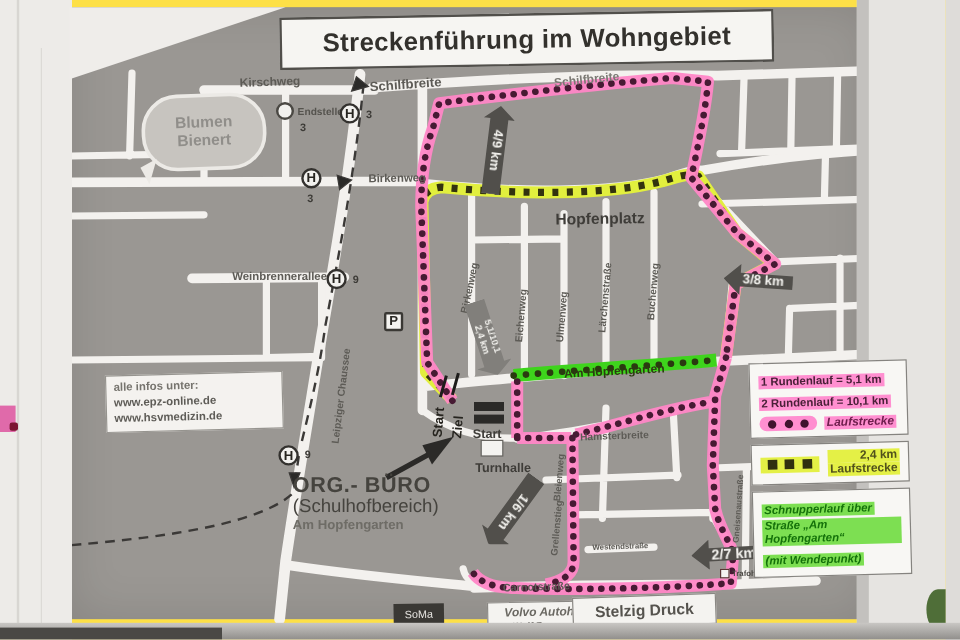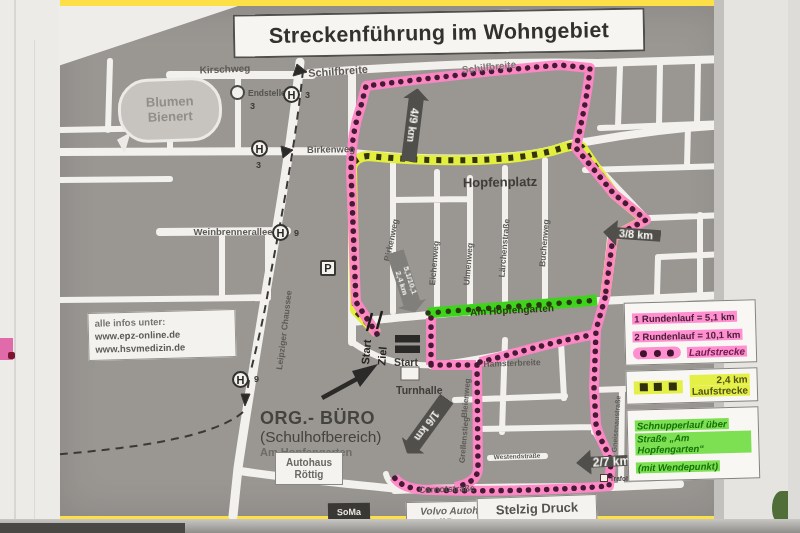--- a/index.html
+++ b/index.html
@@ -26,21 +26,21 @@
   .title{position:absolute;left:233px;top:11px;width:408px;height:40px;background:#f6f5f2;
     border:2px solid #514f4b;transform:rotate(-1deg);display:flex;align-items:center;justify-content:center;
     font-size:21.5px;font-weight:bold;color:#33312d;letter-spacing:.3px;}
   
   .lbl{position:absolute;white-space:nowrap;color:#5d5b56;font-weight:bold;}
   
   .info-box{position:absolute;left:88px;top:311px;width:134px;background:#f4f2ef;border:1px solid #96948f;
     transform:rotate(-1.5deg);padding:4px 6px;line-height:1.35;}
   .info-box div{font-size:9.5px;font-weight:bold;color:#5e5c57;}
   .info-box .l1{color:#76746e;}
-  .org{position:absolute;left:244px;top:408px;line-height:1.12;margin-left:16px;}
+  .org{position:absolute;left:244px;top:394px;line-height:1.12;}
   .org .l1{font-size:18px;font-weight:bold;color:#45433e;letter-spacing:.5px;}
   .org .l2{font-size:15.5px;font-weight:normal;color:#45433e;}
   .org .l3{font-size:11px;font-weight:bold;color:#6e6c66;}
   
   .bubble{position:absolute;left:118px;top:78px;width:98px;height:58px;background:#c7c4bf;
     border:3px solid #eceae6;border-radius:30px;display:flex;flex-direction:column;align-items:center;
     justify-content:center;transform:rotate(-2deg);}
   .bubble div{font-size:13px;font-weight:bold;color:#908e8a;line-height:1.15;}
   .bubble:after{content:"";position:absolute;left:-16px;bottom:-10px;width:0;height:0;
     border:11px solid transparent;border-right-color:#eceae6;transform:rotate(18deg);}
@@ -59,21 +59,21 @@
     color:#f5f4f0;font-weight:bold;filter:drop-shadow(0 0 1px #e8e6e2);}
   .arrow-up{clip-path:polygon(50% 0,100% 15%,79% 15%,79% 100%,21% 100%,21% 15%,0 15%);}
   .arrow-down{clip-path:polygon(21% 0,79% 0,79% 85%,100% 85%,50% 100%,0 85%,21% 85%);}
   .arrow-left{clip-path:polygon(0 50%,24% 0,24% 28%,100% 28%,100% 72%,24% 72%,24% 100%);}
   .rot90{transform:rotate(90deg);white-space:nowrap;text-align:center;line-height:1.12;}
   
   .wbox{position:absolute;background:#f4f3f0;border:1px solid #8a8884;display:flex;flex-direction:column;
     align-items:center;justify-content:center;line-height:1.15;}
   .schule-lbl,.turn-lbl{position:absolute;font-size:10.5px;font-weight:bold;color:#3f3d39;}
   .soma{position:absolute;left:328px;top:503px;width:42px;height:17px;background:#3a3834;color:#e8e6e2;
-    font-size:9px;font-weight:bold;display:flex;align-items:center;justify-content:center;transform:rotate(-1deg);}
+    font-size:9px;font-weight:normal;display:flex;align-items:center;justify-content:center;transform:rotate(-1deg);}
   .trafo{position:absolute;left:600px;top:474px;display:flex;align-items:center;gap:2px;}
   .trafo .sq{width:8px;height:8px;box-sizing:border-box;border:1.5px solid #5a3434;background:#f4f3f0;}
   .trafo .tx{font-size:6.5px;font-weight:bold;color:#4a4844;}
   
   .legend{position:absolute;left:626px;top:301px;width:132px;transform:rotate(-1.5deg);}
   .lcell{background:#f8f7f4;border:1px solid #85837f;padding:5px 7px;margin-bottom:5px;}
   .hl{display:inline-block;padding:0 2px;font-weight:bold;}
   .hl-pink{background:#ff8fd0;color:#4a2038;font-size:9.5px;margin-bottom:1px;}
   .dotrow{display:flex;align-items:center;gap:6px;margin-top:3px;}
   .pill-pink{width:48px;height:12px;border-radius:6px;background:#ff8fd0;display:flex;align-items:center;
@@ -246,24 +246,20 @@
 
   <div class="schule-lbl" style="left:394px;top:356px;">Start</div>
   <div class="turn-lbl" style="left:396px;top:384px;text-align:right;">Turnhalle</div>
 
   <div class="org">
     <div class="l1">ORG.- BÜRO</div>
     <div class="l2">(Schulhofbereich)</div>
     <div class="l3">Am Hopfengarten</div>
   </div>
 
-  <div class="wbox" style="left:275px;top:452px;width:66px;height:31px;">
-    <div style="font-size:10px;font-weight:bold;color:#6b6963;">Autohaus</div>
-    <div style="font-size:10px;font-weight:bold;color:#6b6963;">Röttig</div>
-  </div>
   <div class="wbox" style="left:406px;top:501px;width:102px;height:27px;transform:rotate(-1deg);">
     <div style="font-size:10px;font-weight:bold;font-style:italic;color:#6a6862;">Volvo Autohaus</div>
     <div style="font-size:8px;font-weight:bold;font-style:italic;color:#45433f;">Wolf Zagermann</div>
   </div>
   <div class="wbox" style="left:477px;top:496px;width:118px;height:24px;transform:rotate(-2deg);">
     <div style="font-size:13px;font-weight:bold;color:#55534e;">Stelzig Druck</div>
   </div>
   <div class="soma">SoMa</div>
   <div class="trafo">
     <span class="sq"></span>

